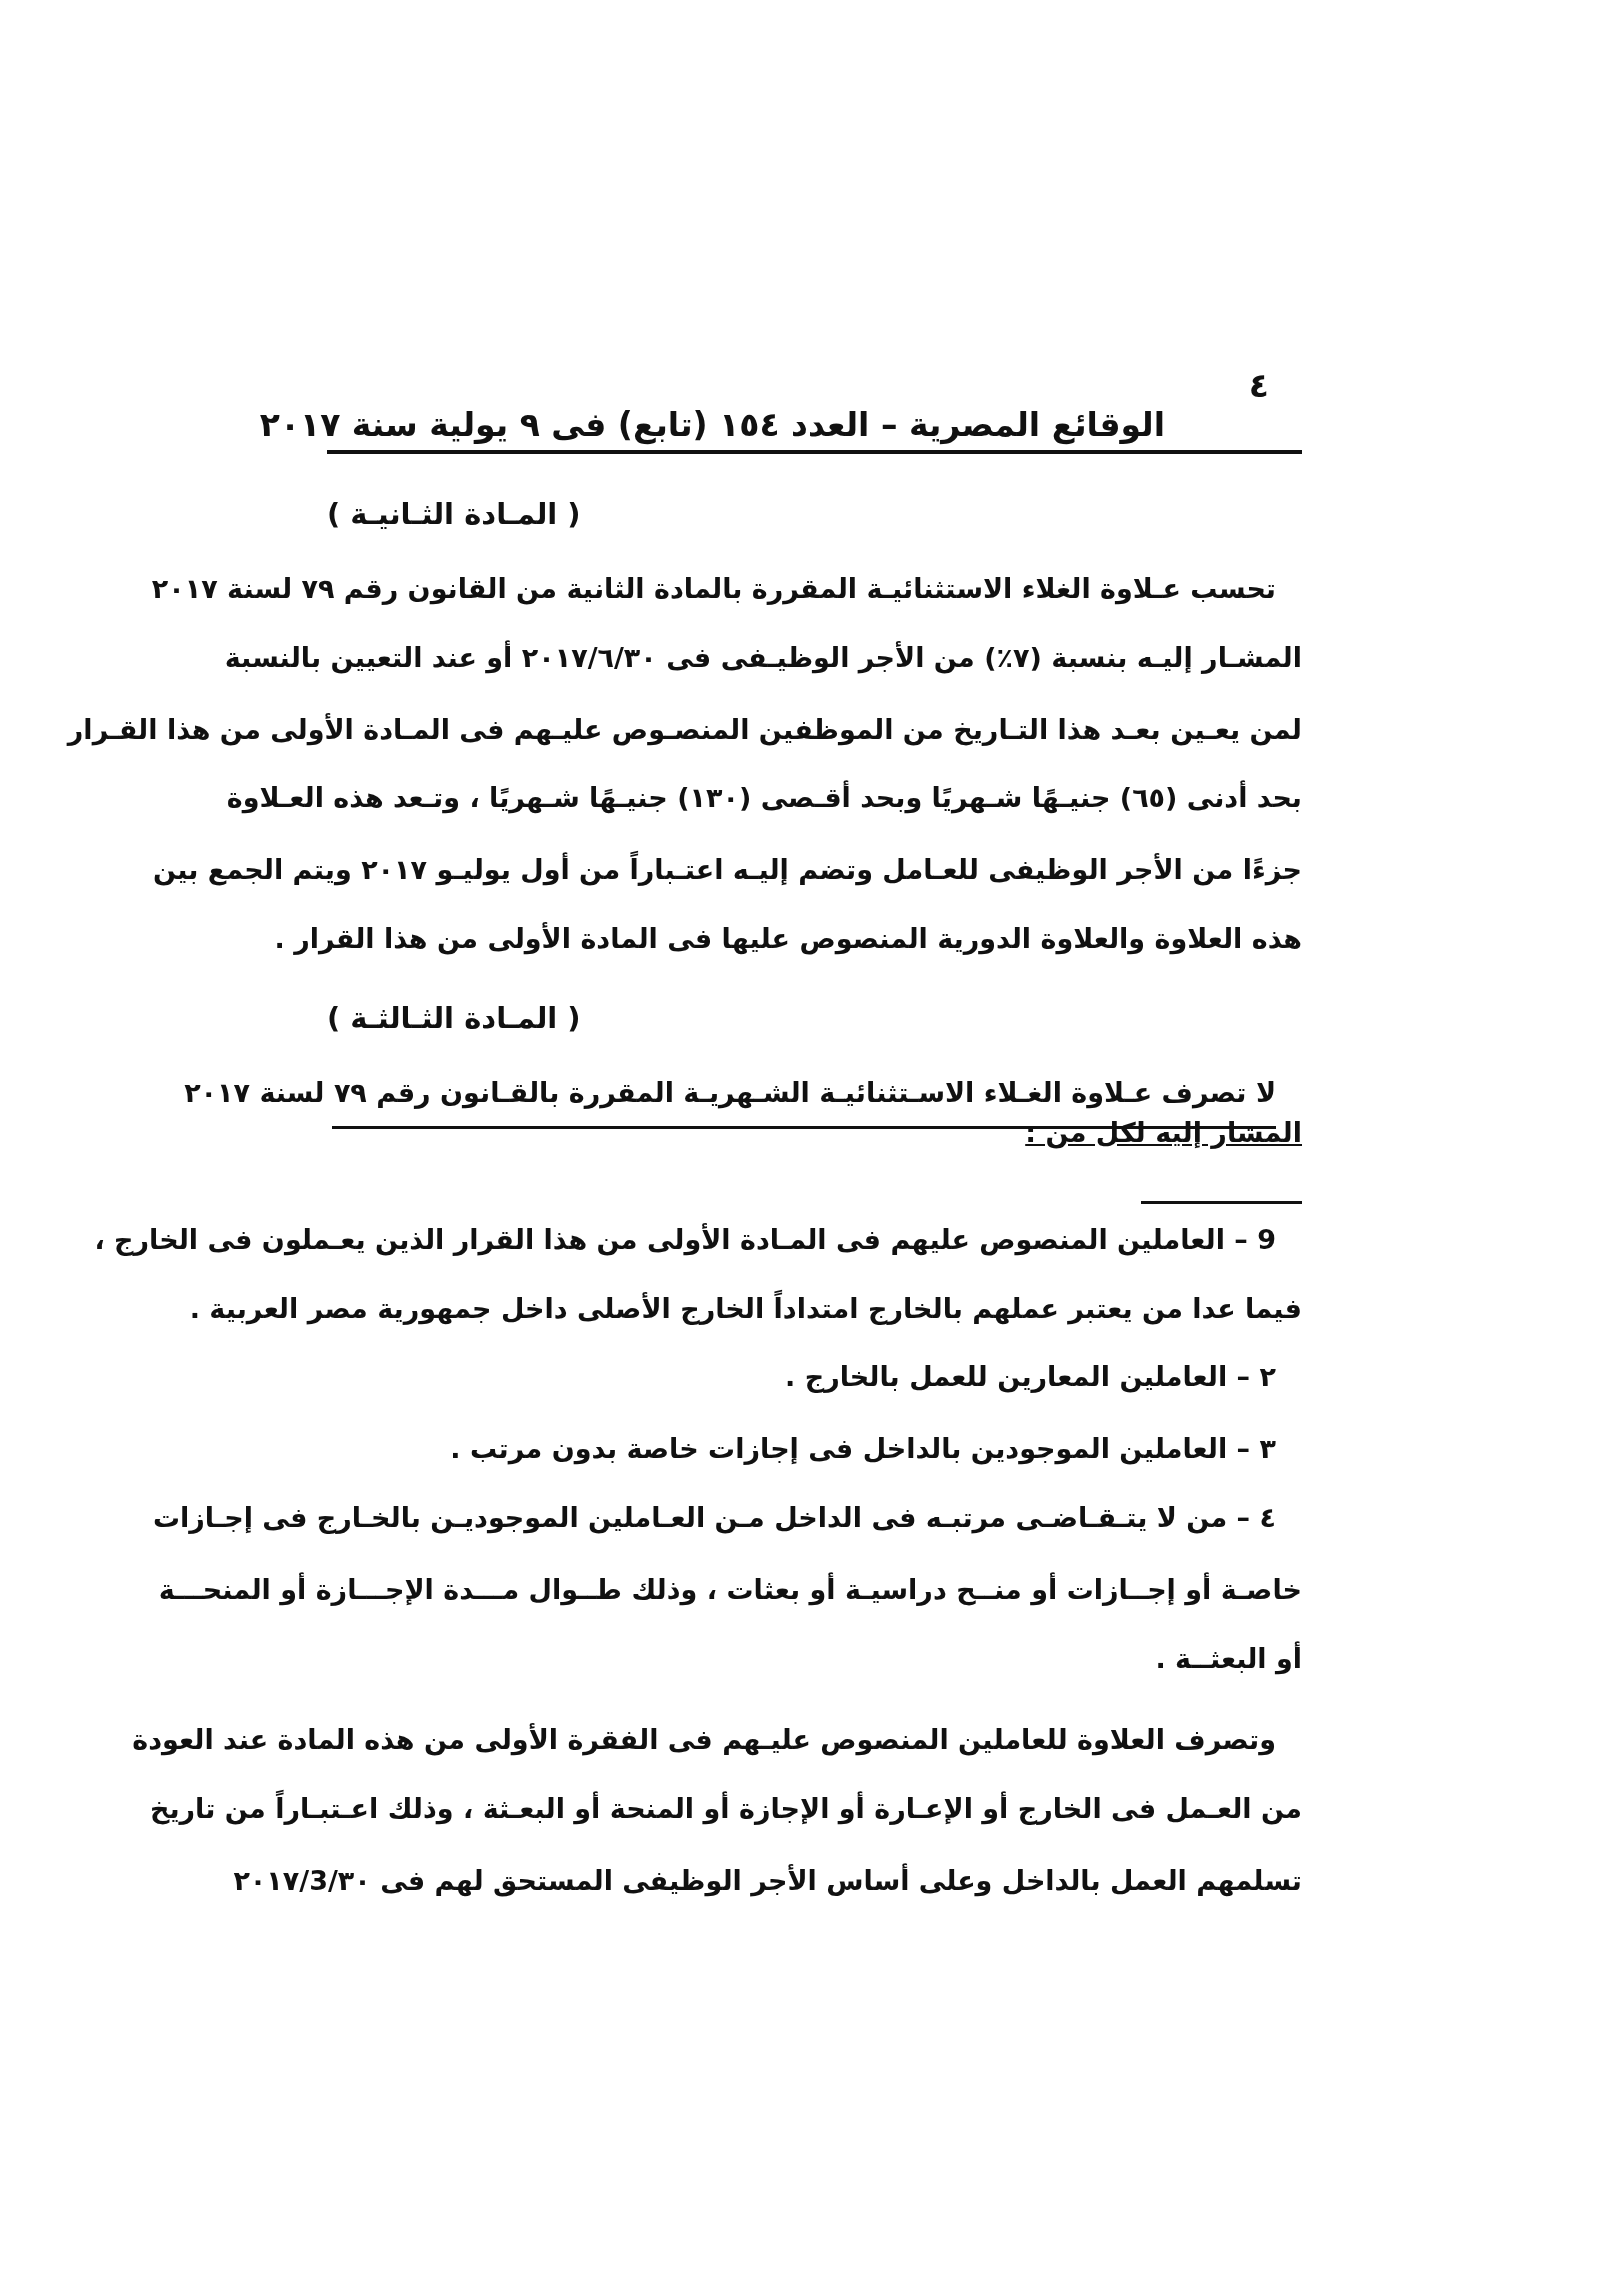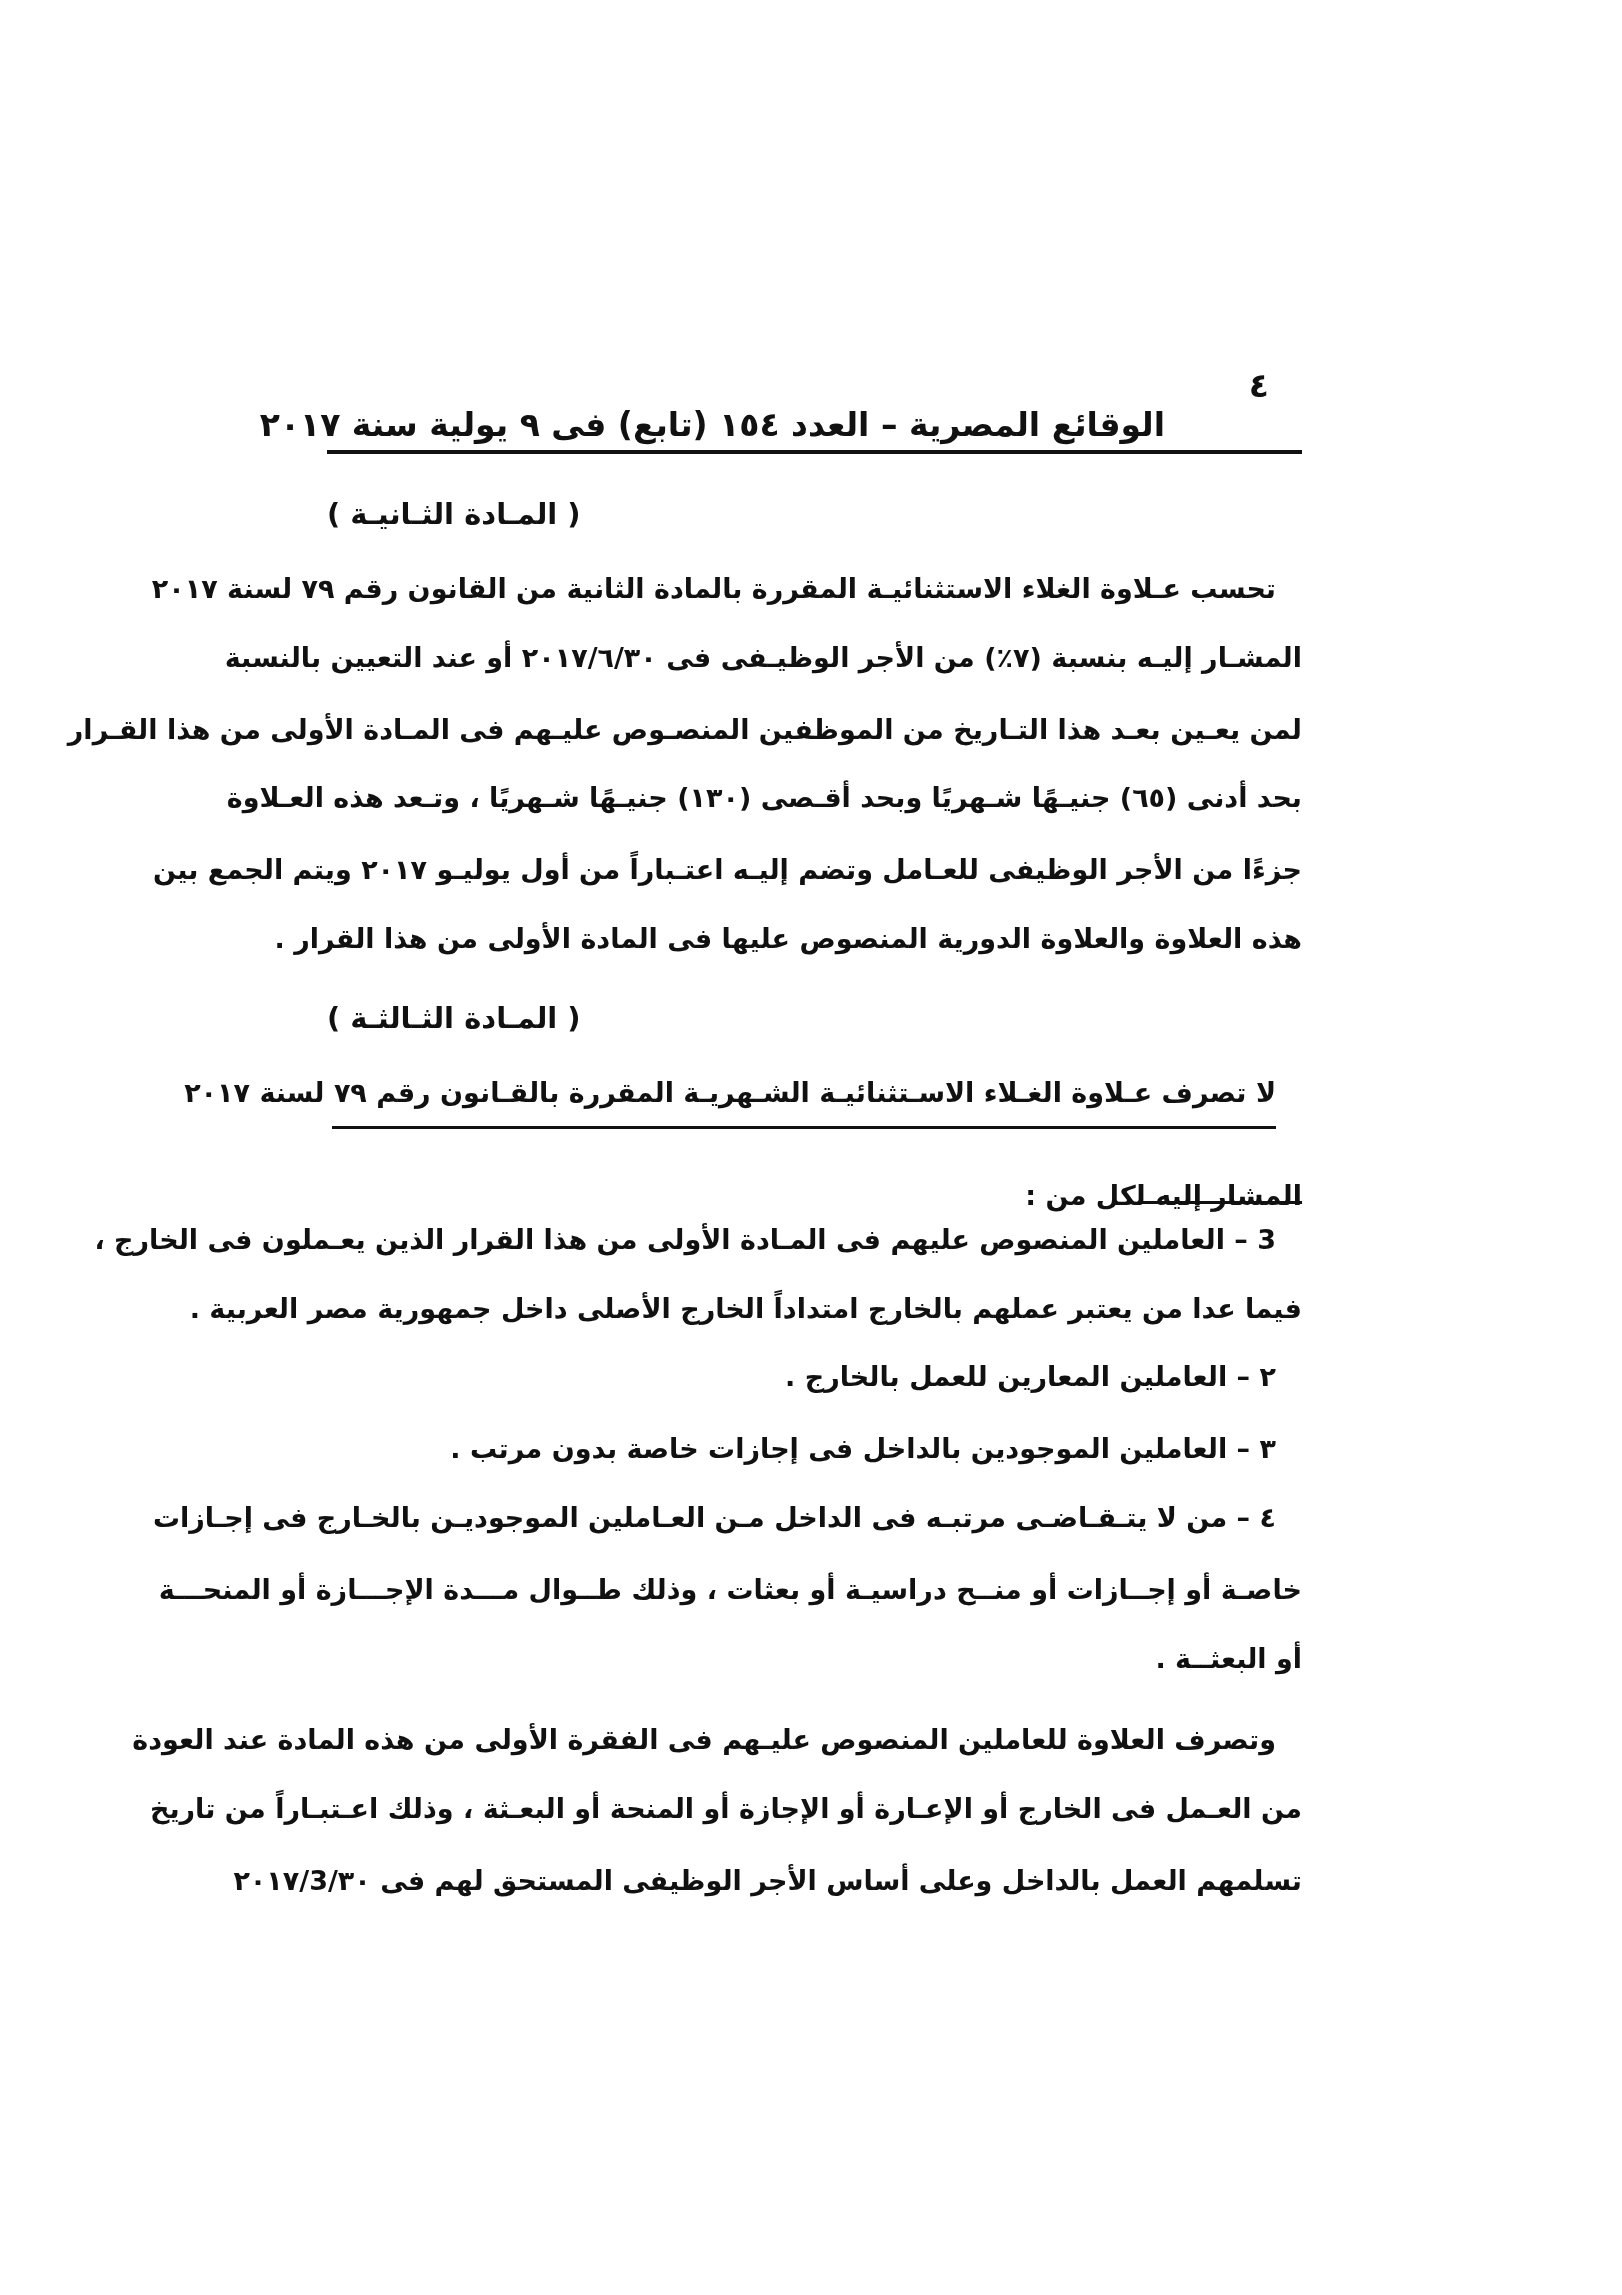--- a/index.html
+++ b/index.html
@@ -32,24 +32,24 @@
   <div class="line indent" style="top:569px;">تحسب عـلاوة الغلاء الاستثنائيـة المقررة بالمادة الثانية من القانون رقم ٧٩ لسنة ٢٠١٧</div>
   <div class="line" style="top:638px;">المشـار إليـه بنسبة (٧٪) من الأجر الوظيـفى فى ٢٠١٧/٦/٣٠ أو عند التعيين بالنسبة</div>
   <div class="line" style="top:710px;">لمن يعـين بعـد هذا التـاريخ من الموظفين المنصـوص عليـهم فى المـادة الأولى من هذا القـرار</div>
   <div class="line" style="top:778px;">بحد أدنى (٦٥) جنيـهًا شـهريًا وبحد أقـصى (١٣٠) جنيـهًا شـهريًا ، وتـعد هذه العـلاوة</div>
   <div class="line" style="top:850px;">جزءًا من الأجر الوظيفى للعـامل وتضم إليـه اعتـباراً من أول يوليـو ٢٠١٧ ويتم الجمع بين</div>
   <div class="line short" style="top:919px;text-align:right;">هذه العلاوة والعلاوة الدورية المنصوص عليها فى المادة الأولى من هذا القرار .</div>
 
   <div class="article-title" style="top:1001px;">( المـادة الثـالثـة )</div>
   <div class="line indent" style="top:1073px;">لا تصرف عـلاوة الغـلاء الاسـتثنائيـة الشـهريـة المقررة بالقـانون رقم ٧٩ لسنة ٢٠١٧</div>
   <div class="underline-bar" style="top:1126px; left:5.2px; right:26px;"></div>
-  <div class="line short" style="top:1176px;">المشار إليه لكل من :</div>
+  <div class="line short" style="top:1113px;text-decoration:underline;">المشار إليه لكل من :</div>
   <div class="underline-bar" style="top:1201px; left:814px; right:0;"></div>
 
-  <div class="line indent" style="top:1220px;">3 – العاملين المنصوص عليهم فى المـادة الأولى من هذا القرار الذين يعـملون فى الخارج ،</div>
+  <div class="line indent" style="top:1220px;">9 – العاملين المنصوص عليهم فى المـادة الأولى من هذا القرار الذين يعـملون فى الخارج ،</div>
   <div class="line short" style="top:1289px;">فيما عدا من يعتبر عملهم بالخارج امتداداً الخارج الأصلى داخل جمهورية مصر العربية .</div>
   <div class="line short indent" style="top:1357px;">٢ – العاملين المعارين للعمل بالخارج .</div>
   <div class="line short indent" style="top:1429px;">٣ – العاملين الموجودين بالداخل فى إجازات خاصة بدون مرتب .</div>
   <div class="line indent" style="top:1498px;">٤ – من لا يتـقـاضـى مرتبـه فى الداخل مـن العـاملين الموجوديـن بالخـارج فى إجـازات</div>
   <div class="line" style="top:1570px;">خاصـة أو إجــازات أو منــح دراسيـة أو بعثات ، وذلك طــوال مـــدة الإجـــازة أو المنحـــة</div>
   <div class="line short" style="top:1639px;">أو البعثــة .</div>
 
   <div class="line indent" style="top:1720px;">وتصرف العلاوة للعاملين المنصوص عليـهم فى الفقرة الأولى من هذه المادة عند العودة</div>
   <div class="line" style="top:1789px;">من العـمل فى الخارج أو الإعـارة أو الإجازة أو المنحة أو البعـثة ، وذلك اعـتبـاراً من تاريخ</div>
   <div class="line short" style="top:1861px;">تسلمهم العمل بالداخل وعلى أساس الأجر الوظيفى المستحق لهم فى ٢٠١٧/3/٣٠</div>

